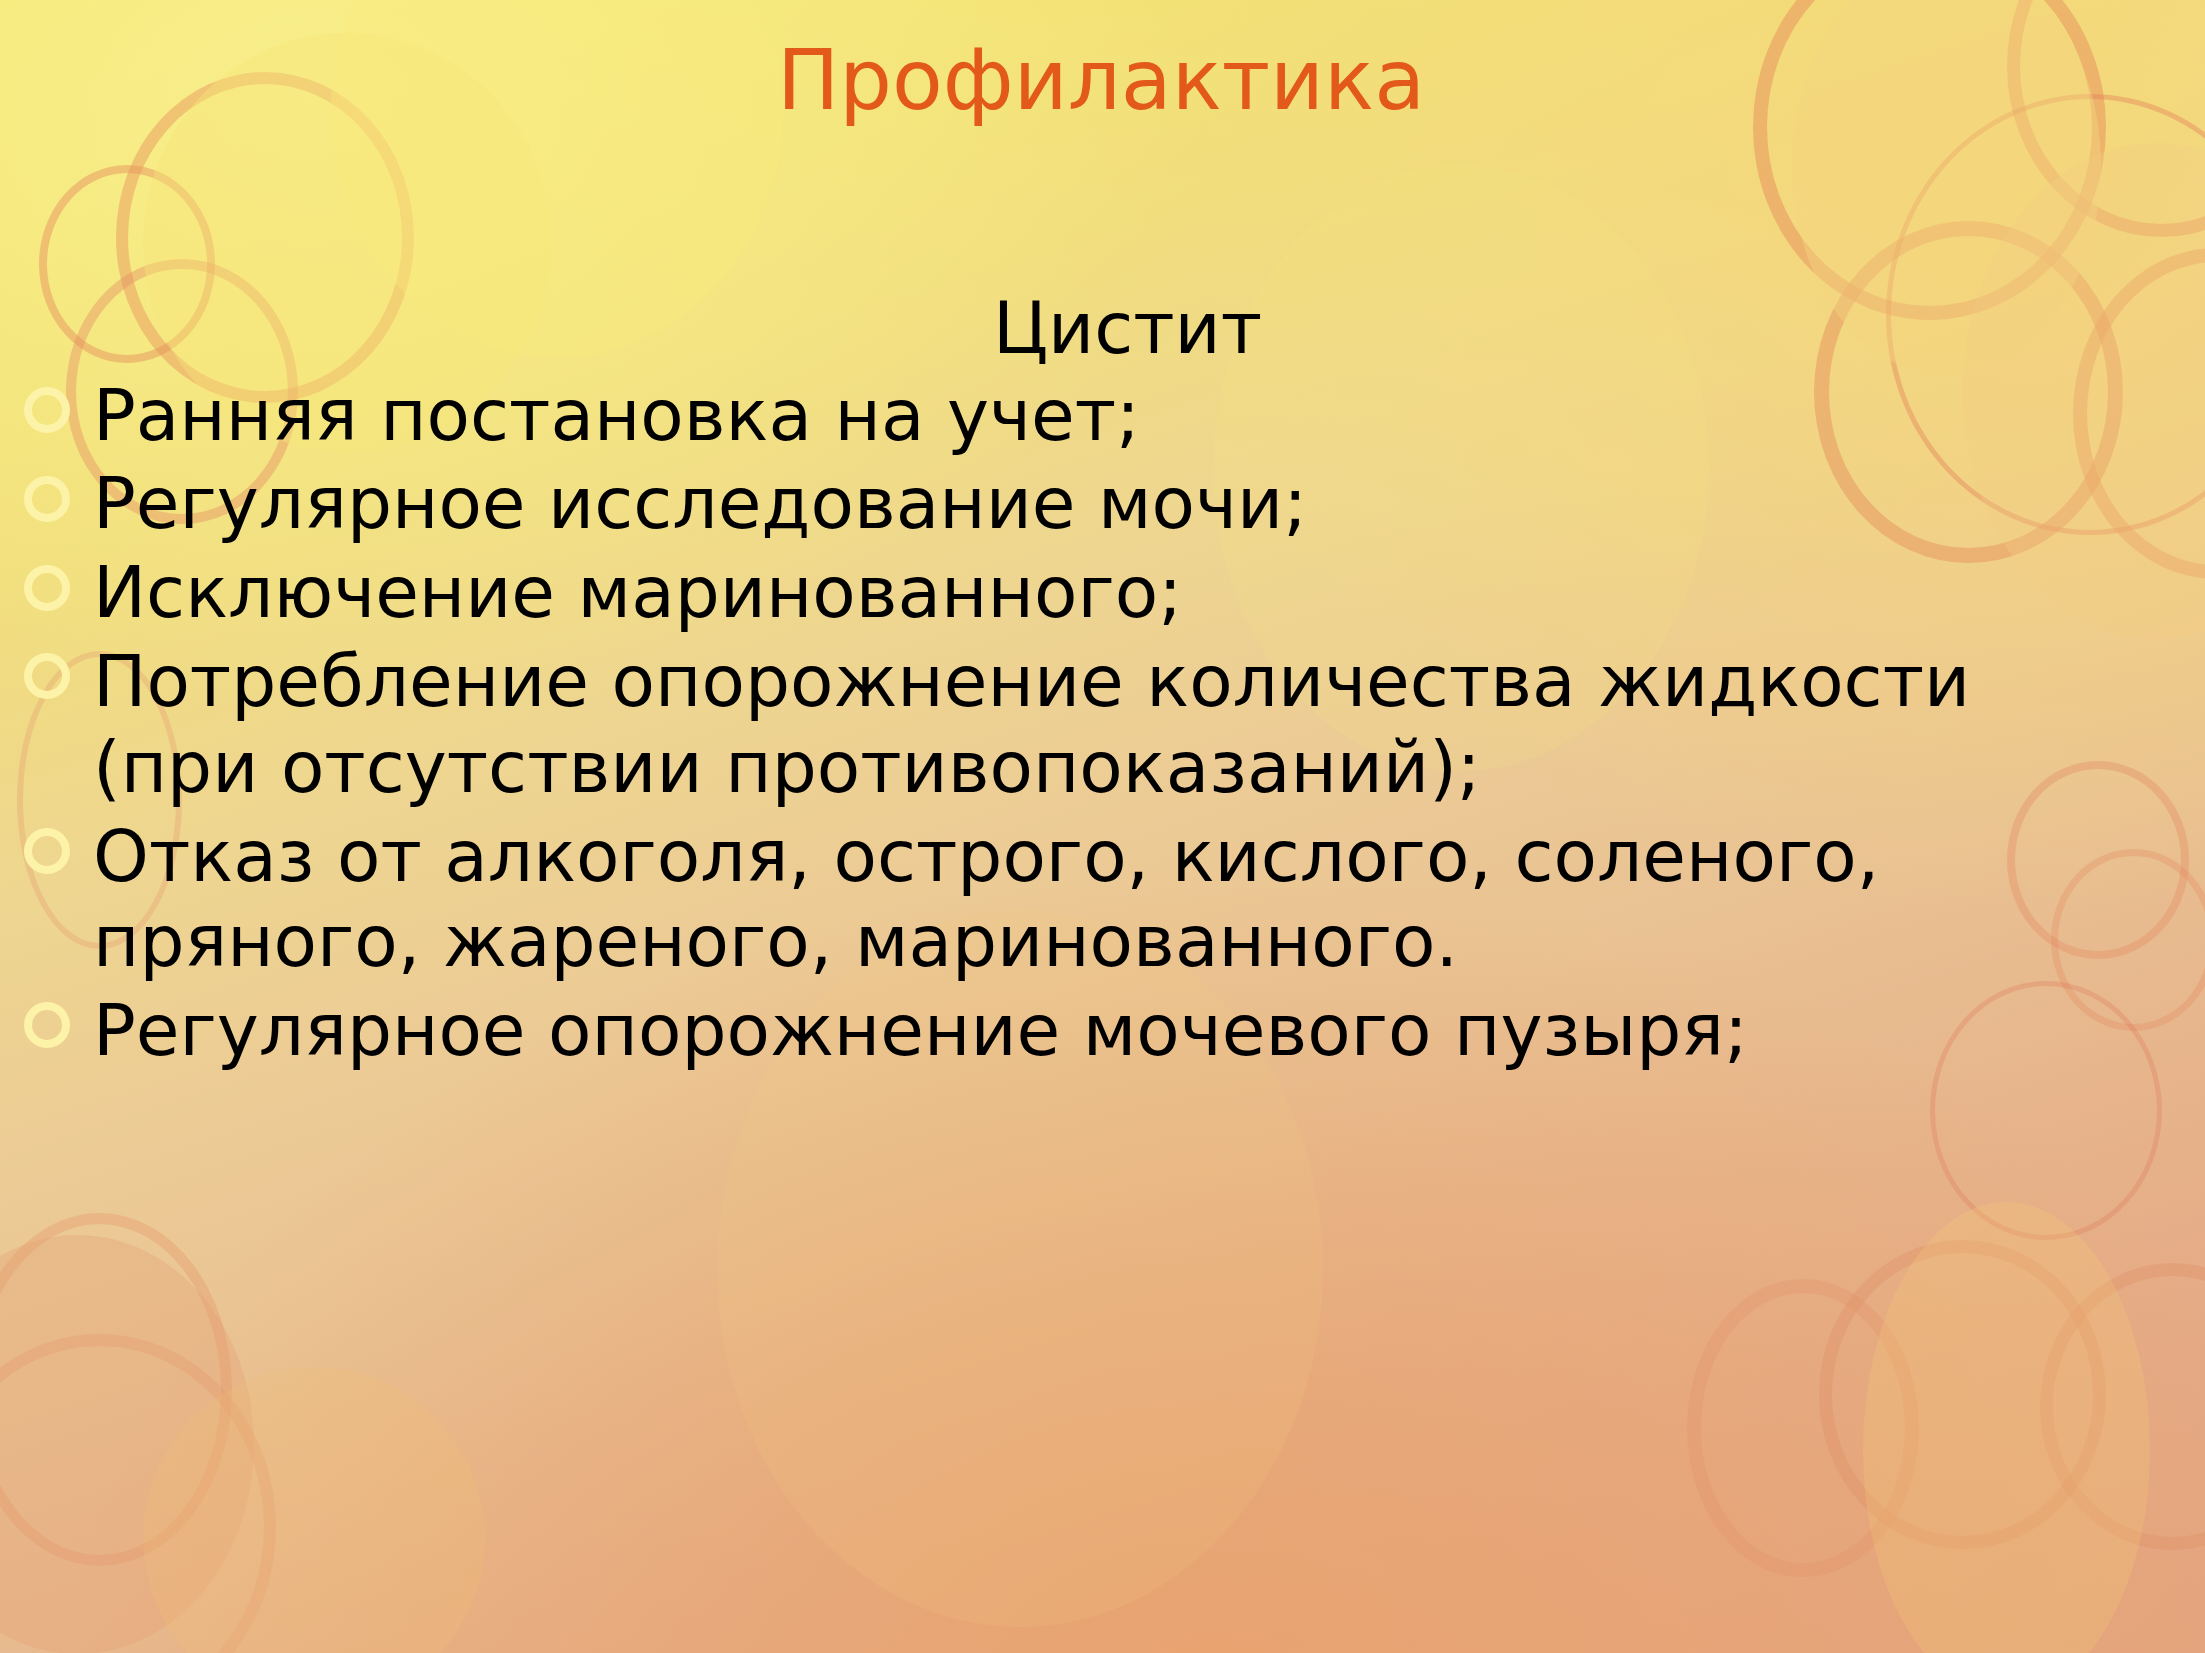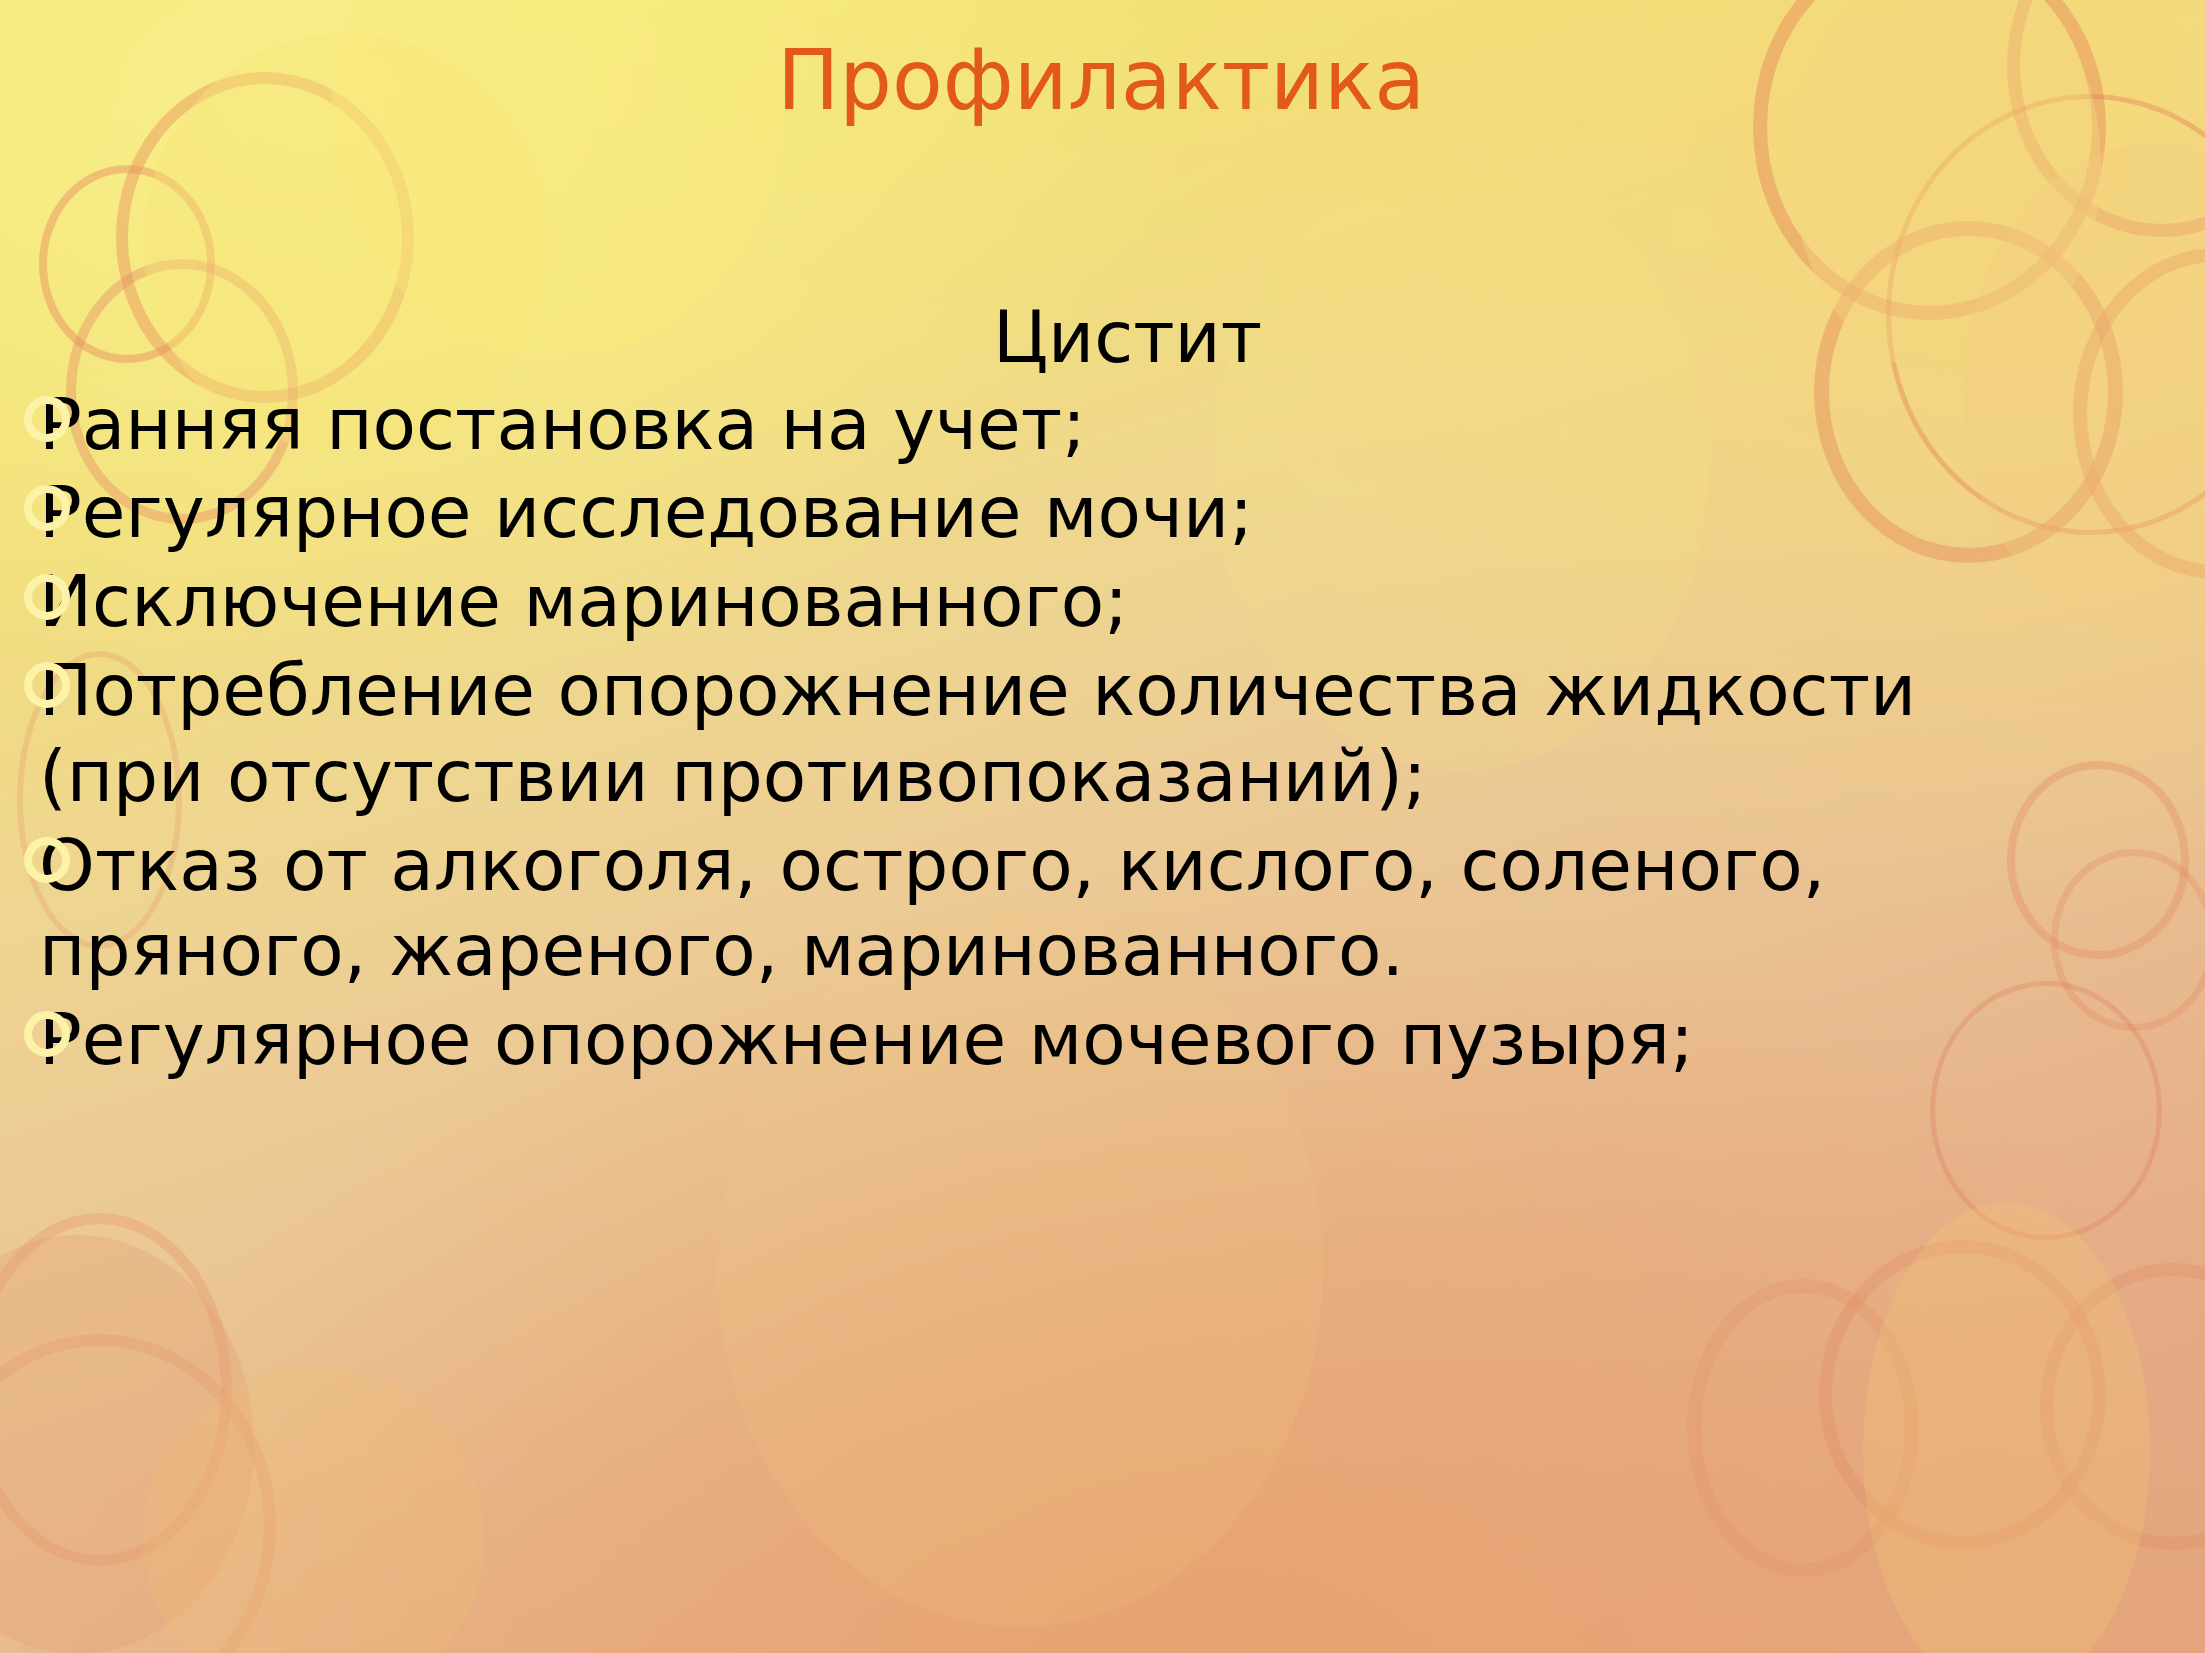--- a/index.html
+++ b/index.html
@@ -61,21 +61,21 @@
     font-size: 83px;
     line-height: 1.02;
     font-weight: 400;
     letter-spacing: 0px;
     white-space: nowrap;
   }
 
   
   #body-block {
     position: absolute;
-    top: 295px;
+    top: 286px;
     left: 0;
     width: 2205px;
   }
 
   #subtitle {
     text-align: center;
     color: #000000;
     font-size: 71px;
     line-height: 1.22;
     padding-left: 50px;
@@ -85,21 +85,21 @@
     list-style: none;
     margin: 0;
     padding: 0;
   }
 
   ul#bullets > li {
     position: relative;
     color: #000000;
     font-size: 71px;
     line-height: 1.205;
-    padding-left: 39px;
+    padding-left: 93px;
     margin: 0 0 3.3px 0;
     text-indent: 0;
     max-width: 2150px;
   }
 
   ul#bullets > li .marker {
     position: absolute;
     left: 24px;
     top: 14.3px;
     width: 46px;

